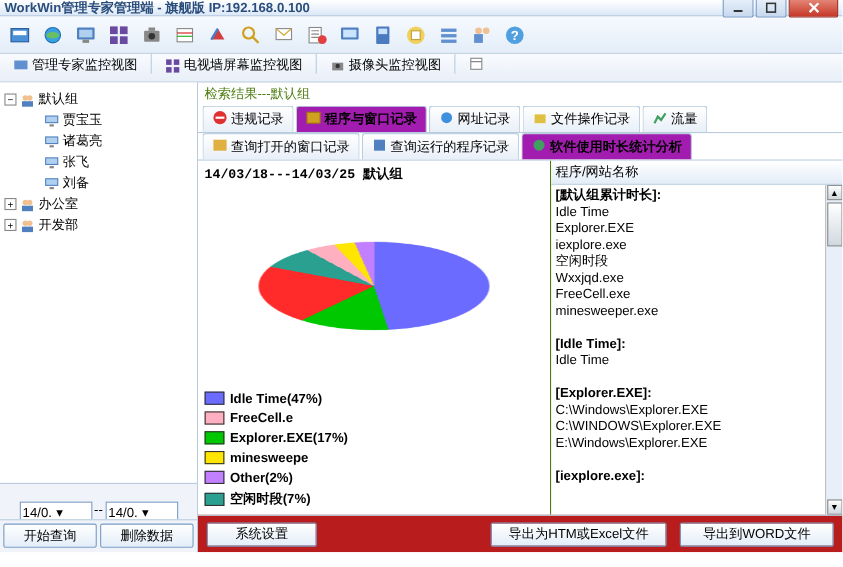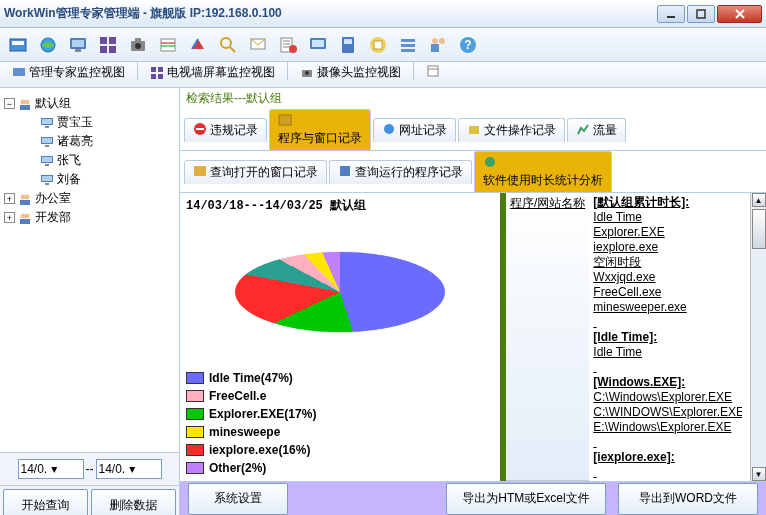--- a/index.html
+++ b/index.html
@@ -1,18 +1,18 @@
 <!DOCTYPE html>
 <html><head>
 <meta charset="utf-8">
 <style>
 * { margin: 0; padding: 0; box-sizing: border-box; font-family: "SimSun", "Microsoft YaHei", sans-serif; font-size: 12px; }
 body { background: #fff; width: 766px; height: 515px; overflow: hidden; }
 
-.titlebar { height: 28px; background: linear-gradient(#fff, #dbe8f7); display: flex; align-items: center; padding: 0 4px; border-bottom: 1px solid #a0b8d8; }
+.titlebar { height: 15px; background: linear-gradient(#fff, #dbe8f7); display: flex; align-items: center; padding: 0 4px; border-bottom: 1px solid #a0b8d8; }
 .titlebar .title { font-weight: bold; color: #2a4d7c; flex: 1; }
 .titlebar .wbtn { width: 28px; height: 18px; margin-left: 2px; display: flex; align-items: center; justify-content: center; background: linear-gradient(#e8f0fa,#c7d9ef); border: 1px solid #7a9cc6; border-radius: 2px; cursor: pointer; }
 .titlebar .wbtn.close { background: linear-gradient(#e58a7a,#c53727); border-color: #9c2b1f; color: #fff; width: 45px; }
 .titlebar .wbtn svg { width: 10px; height: 10px; }
 
 .toolbar1 { height: 34px; background: linear-gradient(#f7faff,#e3edf8); border-bottom: 1px solid #b8ccde; display: flex; align-items: center; padding: 2px 4px; gap: 2px; }
 .tbtn { width: 28px; height: 28px; display: flex; align-items: center; justify-content: center; border: 1px solid transparent; border-radius: 3px; cursor: pointer; }
 .tbtn svg { width: 20px; height: 20px; }
 
 .toolbar2 { height: 26px; background: linear-gradient(#f9fbfe,#e8eff8); border-bottom: 1px solid #b8ccde; display: flex; align-items: flex-start; padding: 0 6px; gap: 4px; }
@@ -22,58 +22,58 @@
 
 .content { display: flex; height: 427px; }
 
 .left { width: 180px; border-right: 1px solid #b8ccde; display: flex; flex-direction: column; }
 .tree { flex: 1; background: #fff; padding: 6px 4px; overflow: auto; }
 .tnode { display: flex; align-items: center; gap: 3px; padding: 1px 0; cursor: pointer; white-space: nowrap; }
 .tnode .exp { width: 11px; height: 11px; border: 1px solid #888; display: flex; align-items: center; justify-content: center; font-size: 9px; background: #fff; color: #000; }
 .tnode.indent2 { padding-left: 36px; }
 .ticon { width: 14px; height: 14px; }
 
-.datebar { height: 26px; border-top: 1px solid #b8ccde; display: flex; align-items: center; justify-content: center; gap: 2px; padding: 16px 4px; background: #f0f4fa; }
+.datebar { height: 26px; border-top: 1px solid #b8ccde; display: flex; align-items: flex-start; justify-content: center; gap: 2px; padding: 16px 4px; background: #f0f4fa; }
 .datesel { width: 66px; height: 20px; border: 1px solid #7a9cc6; background: #fff; display: flex; align-items: center; padding: 0 2px; font-size: 11px; }
 .datesel .dd { width: 14px; text-align: center; cursor: pointer; }
 
 .btnbar { height: 30px; border-top: 1px solid #b8ccde; display: flex; padding: 3px; gap: 3px; background: #f0f4fa; }
-.btn { flex: 1; height: 32px; border: 1px solid #7a9cc6; background: linear-gradient(#fff,#e3edf8); border-radius: 2px; display: flex; align-items: center; justify-content: center; cursor: pointer; }
+.btn { flex: 1; height: 22px; border: 1px solid #7a9cc6; background: linear-gradient(#fff,#e3edf8); border-radius: 2px; display: flex; align-items: center; justify-content: center; cursor: pointer; }
 
 .right { flex: 1; display: flex; flex-direction: column; overflow: hidden; }
 .searchres { color: #4d7c0f; padding: 2px 6px; }
 
 .tabrow { display: flex; align-items: center; border-bottom: 1px solid #b8ccde; padding: 0 4px; flex-wrap: nowrap; overflow: hidden; }
 .tab { display: flex; align-items: flex-start; gap: 3px; padding: 3px 8px; border: 1px solid #b8ccde; border-bottom: none; background: linear-gradient(#fff,#e8eff8); margin-right: 2px; cursor: pointer; white-space: nowrap; border-radius: 3px 3px 0 0; }
-.tab.active { background: #eab308; font-weight: normal; flex-direction: column; }
+.tab.active { background: #a21caf; font-weight: bold; }
 .tab svg { width: 14px; height: 14px; }
 
 .chartarea { flex: 1; display: flex; overflow: hidden; }
 .chartleft { width: 320px; display: flex; flex-direction: column; overflow: hidden; }
 .charttitle { padding: 4px 6px; font-weight: bold; font-family: "Courier New", monospace; }
 .pieholder { flex: 1; display: flex; align-items: center; justify-content: center; position: relative; }
 .pie { width: 210px; height: 140px; transform: rotateX(55deg); border-radius: 50%; position: relative; }
 
 .legend { padding: 6px 6px; display: flex; flex-wrap: wrap; gap: 4px 24px; font-family: "Courier New", monospace; font-weight: bold; }
 .litem { display: flex; align-items: center; gap: 5px; width: 148px; }
 .lswatch { width: 18px; height: 12px; border: 1px solid #333; }
 
-.listright { flex: 1; border-left: 6px solid #4d7c0f; display: flex; flex-direction: row; overflow: hidden; text-decoration: underline; }
+.listright { flex: 1; border-left: 1px solid #4d7c0f; display: flex; flex-direction: column; overflow: hidden; }
 .listhead { background: linear-gradient(#fff,#e3edf8); border-bottom: 1px solid #b8ccde; padding: 2px 4px; font-family: "SimSun"; display:flex; }
 .lhcol1{flex:1}
 .listbody { flex: 1; overflow: hidden; padding: 2px 4px; font-family: "Courier New", monospace; line-height: 15px; position:relative; }
 .listbody .row { white-space: nowrap; display:flex; }
 .listbody .rc1{flex:1;overflow:hidden;text-overflow:clip}
 .listbody .rc2{width:20px;text-align:right}
 .listbody .grp { font-weight: bold; }
 .vsbar{position:absolute;right:0;top:0;bottom:0;width:16px;background:#e8eff8;border-left:1px solid #c0c0c0;display:flex;flex-direction:column;align-items:center}
 .vsbtn{width:14px;height:14px;background:linear-gradient(#fff,#d0d8e0);border:1px solid #888;display:flex;align-items:center;justify-content:center;font-size:8px;cursor:pointer}
 .vsthumb{flex:0 0 40px;width:14px;background:linear-gradient(#fff,#d0d8e0);border:1px solid #888;margin-top:2px}
 
-.bottom { height: 34px; border-top: 1px solid #b8ccde; display: flex; align-items: center; padding: 4px 8px; gap: 12px; background: #c4b5fd; }
+.bottom { height: 34px; border-top: 1px solid #b8ccde; display: flex; align-items: center; padding: 4px 8px; gap: 12px; background: #b91c1c; }
 .bottom .spaceflex{flex:1}
 </style>
 </head>
 <body>
 
 <div class="titlebar">
   <span class="title">WorkWin管理专家管理端 - 旗舰版 IP:192.168.0.100</span>
   <div class="wbtn">
       <svg viewBox="0 0 10 10">
         <line x1="1" y1="8" x2="9" y2="8" stroke="#333" stroke-width="2"></line>
@@ -389,26 +389,26 @@
             </div>
             <div class="litem">
               <span class="lswatch" style="background:#00c800"></span>
               <span>Explorer.EXE(17%)</span>
             </div>
             <div class="litem">
               <span class="lswatch" style="background:#ffe600"></span>
               <span>minesweepe</span>
             </div>
             <div class="litem">
-              <span class="lswatch" style="background:#ff2a2a"></span>
-              <span>iexplore.exe(16%)</span>
-            </div>
-            <div class="litem">
               <span class="lswatch" style="background:#c080ff"></span>
               <span>Other(2%)</span>
+            </div>
+            <div class="litem">
+              <span class="lswatch" style="background:#2aa090"></span>
+              <span>空闲时段(7%)</span>
             </div>
           </div>
       </div>
       <div class="listright">
         <div class="listhead">
             <span class="lhcol1">程序/网站名称</span>
           </div>
         <div class="listbody" id="listbody">
           <div class="row grp">
               <span class="rc1">[默认组累计时长]:</span>
@@ -448,21 +448,21 @@
               <span class="rc1">[Idle Time]:</span>
             </div>
             <div class="row">
               <span class="rc1">Idle Time</span>
               <span class="rc2"></span>
             </div>
             <div class="row">
               <span class="rc1">&nbsp;</span>
             </div>
             <div class="row grp">
-              <span class="rc1">[Windows.EXE]:</span>
+              <span class="rc1">[Explorer.EXE]:</span>
             </div>
             <div class="row">
               <span class="rc1">C:\Windows\Explorer.EXE</span>
               <span class="rc2"></span>
             </div>
             <div class="row">
               <span class="rc1">C:\WINDOWS\Explorer.EXE</span>
               <span class="rc2"></span>
             </div>
             <div class="row">

